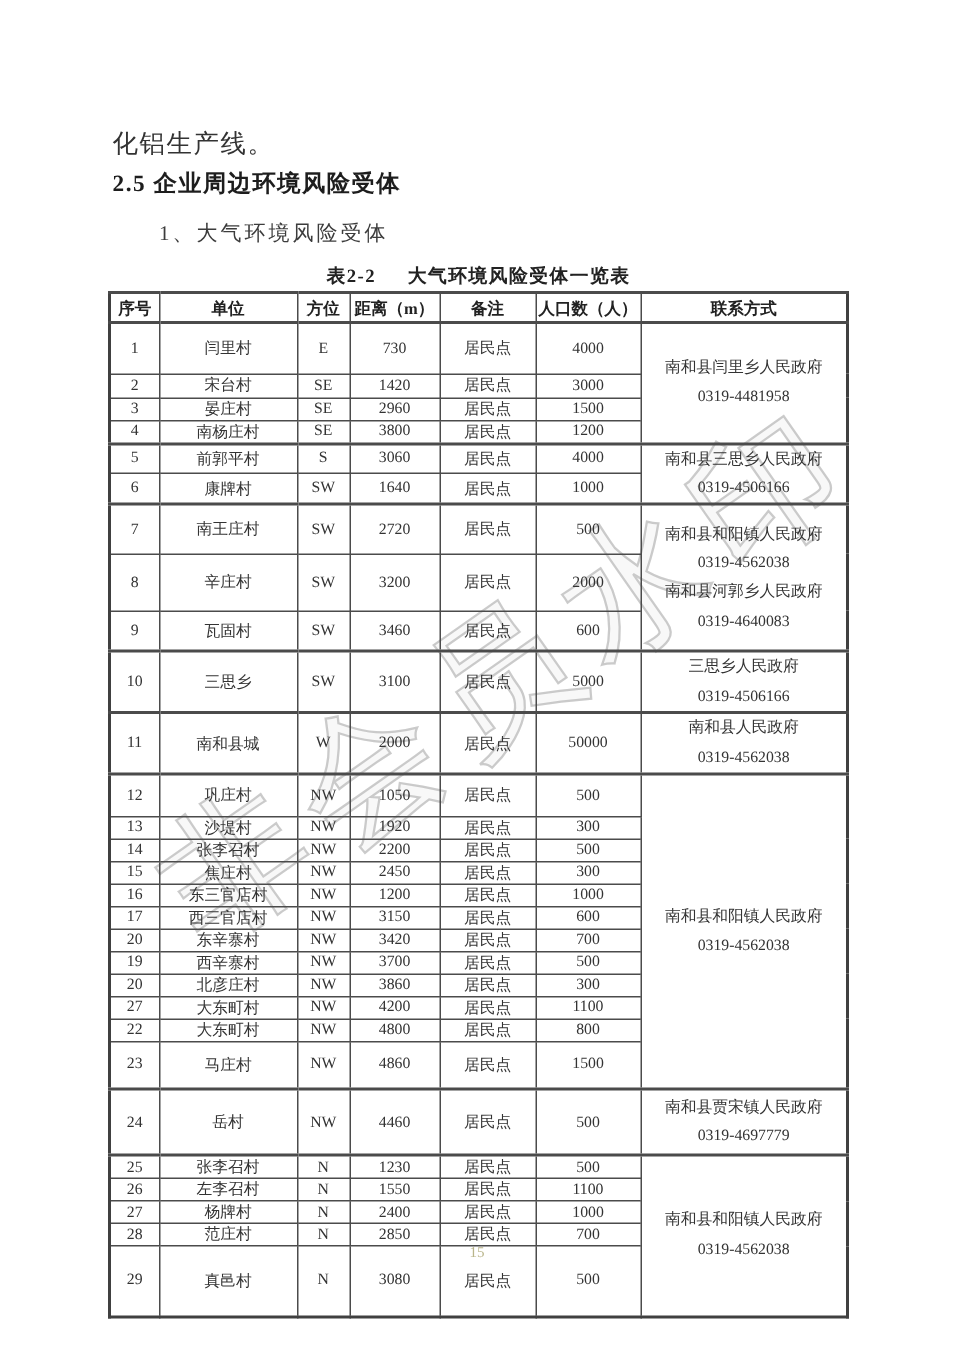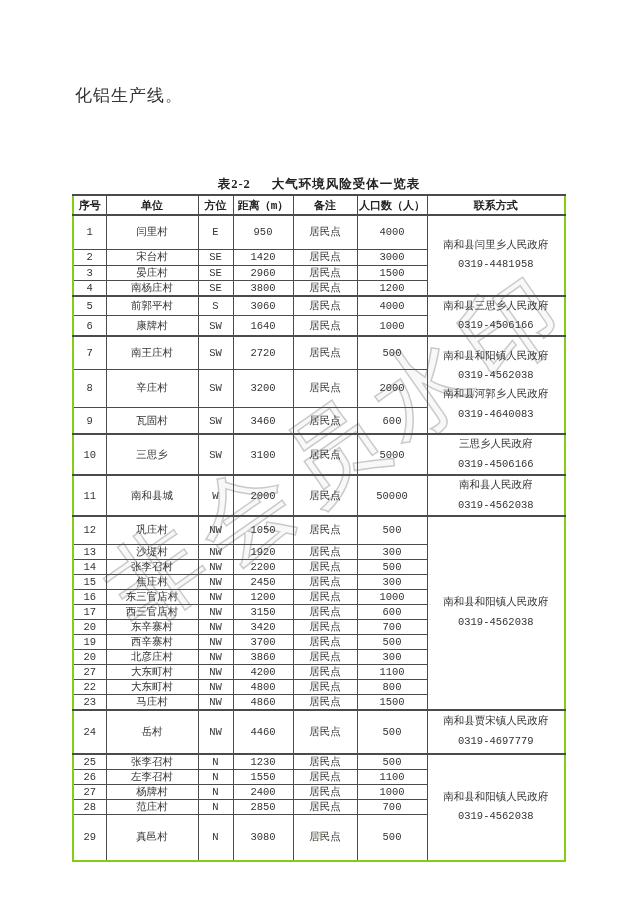--- a/index.html
+++ b/index.html
@@ -29,21 +29,21 @@
     font-size:10.5px;color:#333;
   }
   table.risk th,table.risk td{
     border:1px solid #4b4b4b;text-align:center;vertical-align:middle;
     padding:0 1px;overflow:hidden;
   }
   table.risk th{
     font-weight:bold;font-size:11px;color:#222;height:18px;
     border-bottom-width:2px;border-top-width:2px;
   }
-  table.risk{border:2px solid #84cc16;font-family:Liberation Mono, monospace;}
+  table.risk{border:2px solid #404040;}
   table.risk tr.gs td{border-top-width:2px;}
   td.contact{font-size:10.5px;line-height:1.85;color:#333;}
   .pagenum{
     position:absolute;left:0;top:830px;width:636px;text-align:center;
     font-size:10px;color:#b9b58a;
   }
   .watermark{
     position:absolute;left:118px;top:540px;
     transform:rotate(-35deg);transform-origin:left center;
     font-size:96px;letter-spacing:12px;white-space:nowrap;
@@ -55,21 +55,23 @@
 </style>
 </head>
 <body>
 
 <div class="page">
 
   <div class="watermark">非会员水印</div>
 
   <div class="para">化铝生产线。</div>
 
-
+  <div class="h-section">2.5 企业周边环境风险受体</div>
+
+  <div class="h-sub">1、大气环境风险受体</div>
 
   <div class="caption">
     <span class="cap-label">表2-2</span><span>大气环境风险受体一览表</span>
   </div>
 
   <table class="risk">
     <colgroup>
       <col style="width:33px">
         <col style="width:92px">
         <col style="width:35px">
@@ -87,21 +89,21 @@
           <th>备注</th>
           <th>人口数（人）</th>
           <th>联系方式</th>
         </tr>
     </thead>
     <tbody id="risk-body">
         <tr class="gs" style="height: 34px;">
           <td>1</td>
           <td>闫里村</td>
           <td>E</td>
-          <td>950</td>
+          <td>730</td>
           <td>居民点</td>
           <td>4000</td>
           <td class="contact" rowspan="4">
             <div>南和县闫里乡人民政府</div>
             <div>0319-4481958</div>
           </td>
         </tr>
         <tr style="height: 16px;">
           <td>2</td>
           <td>宋台村</td>
@@ -285,21 +287,21 @@
           <td>1100</td>
         </tr>
         <tr style="height: 15px;">
           <td>22</td>
           <td>大东町村</td>
           <td>NW</td>
           <td>4800</td>
           <td>居民点</td>
           <td>800</td>
         </tr>
-        <tr style="height: 15px;">
+        <tr style="height: 32px;">
           <td>23</td>
           <td>马庄村</td>
           <td>NW</td>
           <td>4860</td>
           <td>居民点</td>
           <td>1500</td>
         </tr>
         <tr class="gs" style="height: 44px;">
           <td>24</td>
           <td>岳村</td>

